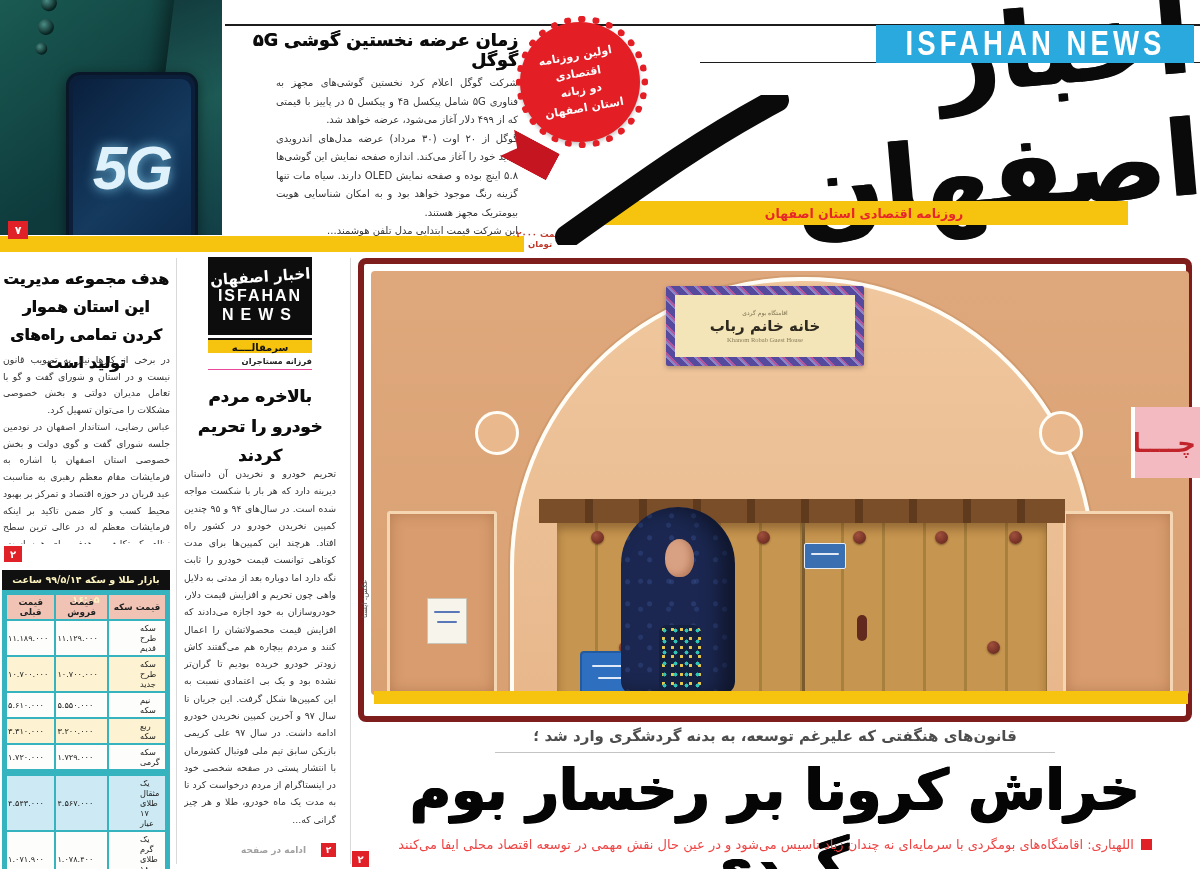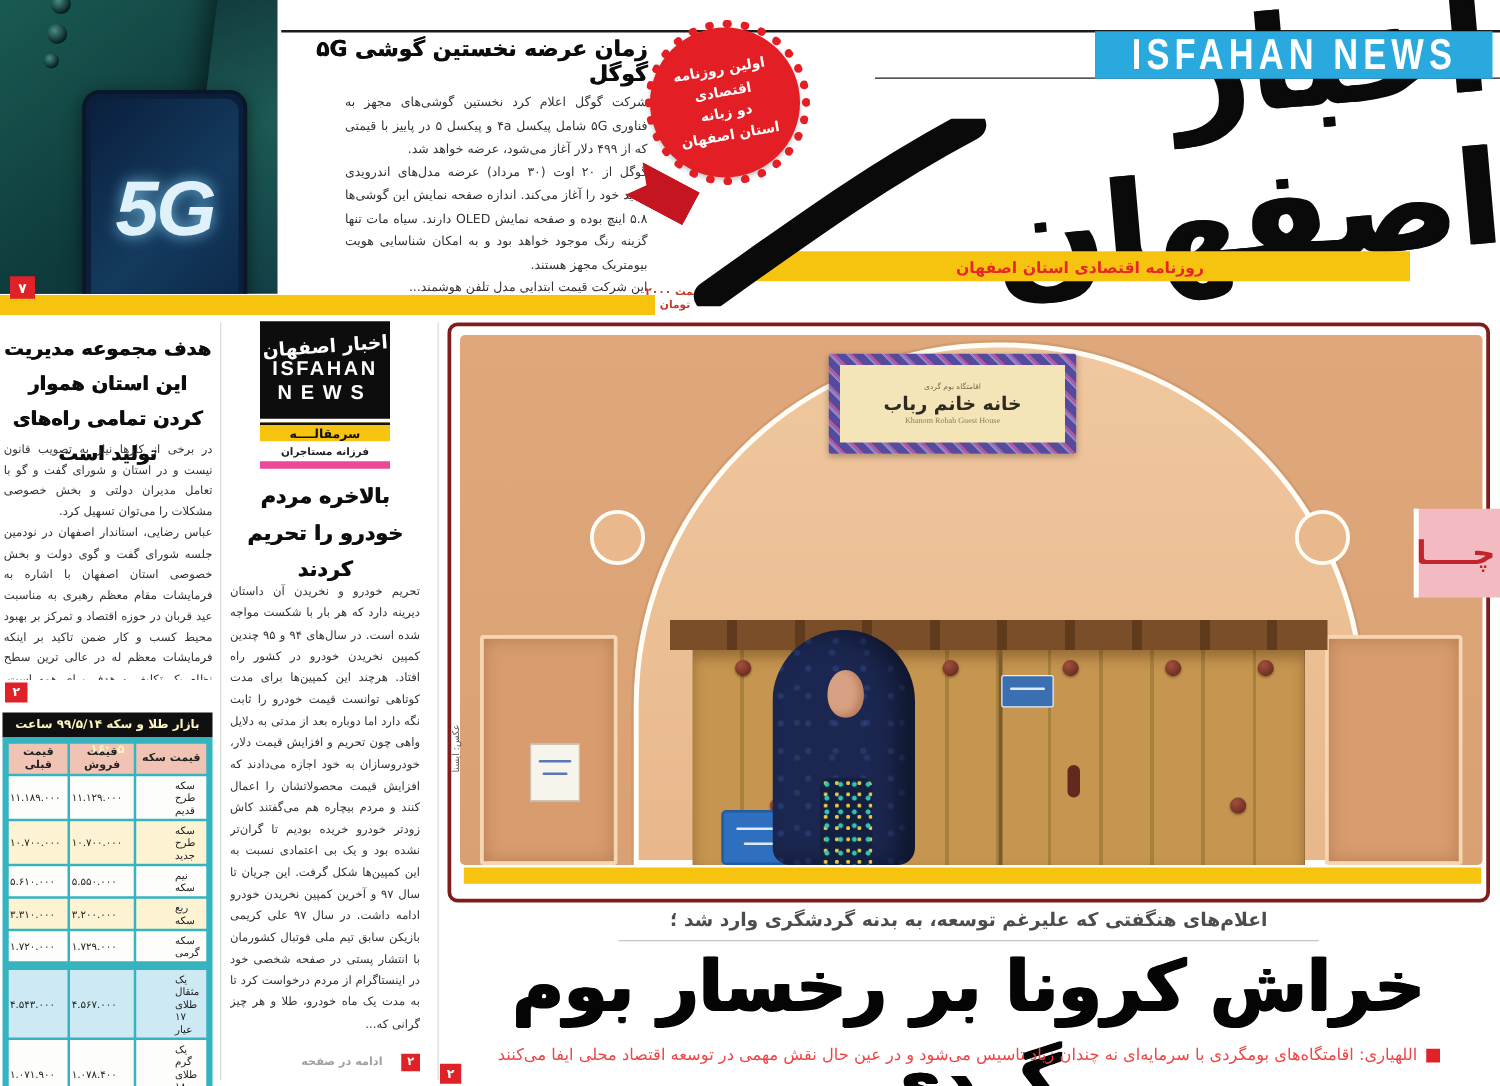--- a/index.html
+++ b/index.html
@@ -102,33 +102,33 @@
   
   #logo-box { left:208px; top:257px; width:104px; height:78px; background:#0d0d0d; z-index:2;
     display:flex; flex-direction:column; align-items:center; justify-content:center; gap:1px; }
   #logo-fa { color:#fff; font-size:15px; font-weight:bold; transform:rotate(-4deg); }
   .logo-en { color:#fff; font-family:"Liberation Sans", sans-serif; font-weight:bold;
     font-size:16px; letter-spacing:2px; line-height:1.1; }
   #logo-en2 { letter-spacing:7px; }
   #editorial-section { left:208px; top:338px; width:104px; height:15px; z-index:2;
     text-align:center; font-size:10px; font-weight:bold; color:#111; line-height:15px;
     border-top:2px solid #111; }
-  #editorial-author { left:208px; top:356px; width:104px; z-index:2; text-align:center;
-    font-size:8.3px; font-weight:bold; color:#222; padding-bottom:3px; border-bottom:6px solid #ec4899; }
+  #editorial-author { left:208px; top:356px; width:104px; z-index:2; text-align:right;
+    font-size:8.3px; font-weight:bold; color:#222; padding-bottom:3px; border-bottom:1px solid #ec4899; }
   #editorial-headline { left:186px; top:382px; width:148px; z-index:2; text-align:center;
     font-size:16.5px; font-weight:bold; line-height:1.8; color:#0d0d0d; text-shadow:.6px 0 0 #0d0d0d; }
   #editorial-body { left:184px; top:465px; width:152px; height:374px; overflow:hidden; z-index:2;
     font-size:9.3px; line-height:1.86; color:#333; text-align:justify; }
   #editorial-footer { left:184px; top:843px; width:152px; z-index:2; display:flex;
     align-items:center; gap:15px; flex-direction:row-reverse; justify-content:flex-end; }
   #continued-label { color:#a0a0a0; font-size:9px; font-weight:bold; }
 
   
   #photo-frame { left:358px; top:258px; width:834px; height:464px; background:#fff;
-    border:3px solid #7f1d1d; border-radius:8px; z-index:2; }
+    border:6px solid #7f1d1d; border-radius:8px; z-index:2; }
   #photo { position:absolute; left:7px; top:7px; width:818px; height:424px; border-radius:4px;
     overflow:hidden; background:linear-gradient(#dfa87c,#d9a173); }
   #arch { position:absolute; left:139px; top:6px; width:585px; height:418px;
     background:linear-gradient(#f0c79e,#e8b88c); border:4px solid #fffdf6;
     border-radius:290px 290px 0 0; box-shadow:0 0 0 2px rgba(190,140,95,.4); }
   .niche { position:absolute; top:240px; width:110px; height:184px; background:#d89c6e;
     border:3px solid #f4d6b2; border-radius:3px; box-shadow:inset 0 0 14px rgba(120,70,35,.35); }
   .arch-deco { position:absolute; width:44px; height:44px; border:3px solid #fffdf6;
     border-radius:50%; background:#eab audio; background:#e9b88d; }
   #lintel { position:absolute; left:168px; top:228px; width:526px; height:24px;
@@ -384,21 +384,21 @@
       </div>
     </div>
     <div id="photo-yellow-strip" class="yellow"></div>
   </div>
   <div id="photo-credit" class="abs">عکس: ایسنا</div>
 
   <div id="side-tab" class="abs">
     <span>چــــاپ</span>
   </div>
 
-  <div id="kicker" class="abs">اعلام‌های هنگفتی که علیرغم توسعه، به بدنه گردشگری وارد شد ؛</div>
+  <div id="kicker" class="abs">قانون‌های هنگفتی که علیرغم توسعه، به بدنه گردشگری وارد شد ؛</div>
   <div id="kicker-rule" class="abs"></div>
   <div id="main-headline" class="abs">خراش کرونا بر رخسار بوم گردی</div>
   <div id="sub-headline" class="abs">
     <span id="sub-headline-bullet"></span>
     <span id="sub-headline-text">اللهیاری: اقامتگاه‌های بومگردی با سرمایه‌ای نه چندان زیاد تاسیس می‌شود و در عین حال نقش مهمی در توسعه اقتصاد محلی ایفا می‌کنند</span>
   </div>
   <div class="abs page-badge" style="left:352px; top:851px; width:17px; height:16px; font-size:10px;">۲</div>
 
 </div>
 

